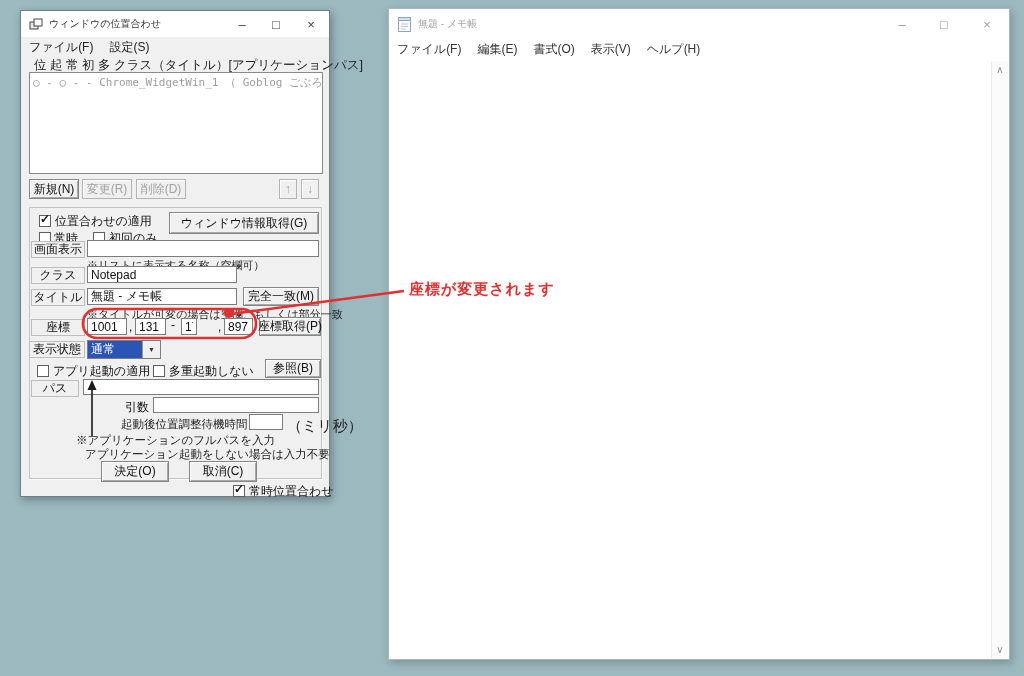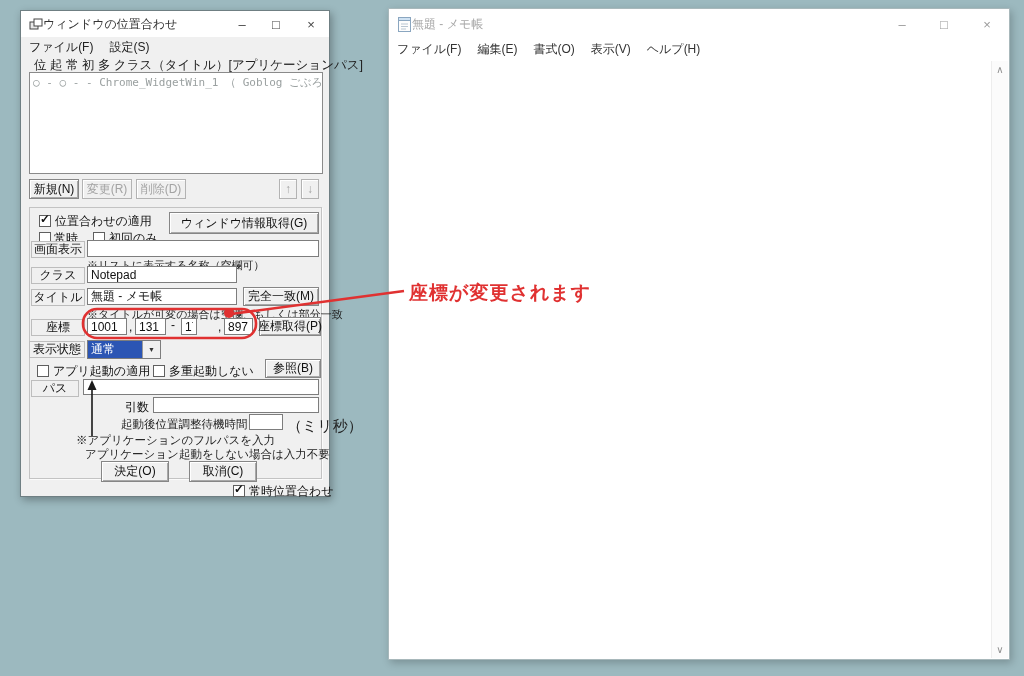--- a/index.html
+++ b/index.html
@@ -1,20 +1,20 @@
 <!DOCTYPE html>
 <html><head>
 <meta charset="utf-8">
 <style>
   html,body{margin:0;padding:0}
   body{width:1024px;height:676px;background:#9cb9bf;position:relative;overflow:hidden;
        font-family:"Liberation Sans",sans-serif;-webkit-font-smoothing:antialiased}
   .win{position:absolute;background:#f0f0f0;box-sizing:border-box}
   .tbar{display:flex;align-items:center;background:#fff;padding-left:8px;box-sizing:border-box}
-  .ttl{font-size:12px;color:#333;white-space:nowrap}
+  .ttl{font-size:10px;color:#333;margin-left:6px;white-space:nowrap}
   .wctl{margin-left:auto;display:flex;height:100%}
   .wctl .cbtn{display:flex;align-items:center;justify-content:center;font-size:13px;height:100%}
   .menubar{display:flex;background:#f0f0f0;font-size:12px;color:#222;align-items:flex-start}
   .menubar span{padding:2px 8px;white-space:nowrap}
   .lbl{position:absolute;font-size:12px;color:#111;white-space:nowrap}
   .note{position:absolute;font-size:11px;color:#222;white-space:nowrap}
   .labelbox{position:absolute;border:1px solid #bdbdbd;background:#f0f0f0;font-size:12px;color:#111;
             display:flex;align-items:center;justify-content:center;box-sizing:border-box;white-space:nowrap}
   .tin{position:absolute;background:#fff;border:1px solid #7d7d7d;font-size:12px;padding:0 3px;
        box-sizing:border-box;font-family:"Liberation Sans",sans-serif;color:#111;outline:none}
@@ -23,21 +23,21 @@
        display:flex;align-items:center;justify-content:center;box-sizing:border-box;white-space:nowrap}
   .btn.dis{color:#a3a3a3;border-color:#b3b3b3;box-shadow:inset 1px 1px 0 #fff}
   .chk{position:absolute;width:12px;height:12px;background:#fff;border:1px solid #5f5f5f;box-sizing:border-box}
   .chk.on::after{content:"✓";position:absolute;left:0px;top:-4px;font-size:12px;font-weight:bold;color:#111}
   .grp{position:absolute;border:1px solid #c3c3c3;box-shadow:1px 1px 0 rgba(255,255,255,.7);box-sizing:border-box}
   .listbox{position:absolute;background:#fff;border:1px solid #8a8a8a;box-sizing:border-box;overflow:hidden}
   .listrow{font-family:"DejaVu Sans Mono",monospace;font-size:11px;color:#9aa0a0;padding:2px 3px;white-space:nowrap}
   .combo{position:absolute;border:1px solid #7d7d7d;background:#fff;display:flex;box-sizing:border-box}
   .combo .sel{flex:1;background:#2b55b4;color:#fff;font-size:12px;display:flex;align-items:center;padding-left:3px;white-space:nowrap}
   .combo .drop{width:17px;background:#f0f0f0;border-left:1px solid #9a9a9a;display:flex;align-items:center;justify-content:center;font-size:7px;color:#333}
-  .ann{position:absolute;font-size:19px;font-weight:bold;color:#e03131;white-space:nowrap;letter-spacing:1px}
+  .ann{position:absolute;font-size:15px;font-weight:bold;color:#e03131;white-space:nowrap;letter-spacing:1px}
   .sb{position:absolute;display:flex;flex-direction:column;justify-content:space-between;align-items:center;
       background:#fbfbfb;border-left:1px solid #ededed;font-size:10px;color:#909090;padding:3px 0;box-sizing:border-box}
   svg.overlay{position:absolute;left:0;top:0;pointer-events:none;z-index:40}
 </style>
 </head>
 <body>
 
 <div class="win" style="left:20px;top:10px;width:310px;height:487px;border:1px solid #6f7f83;box-shadow:2px 3px 8px rgba(0,0,0,.3)">
 
   <div class="tbar" style="height:26px">

